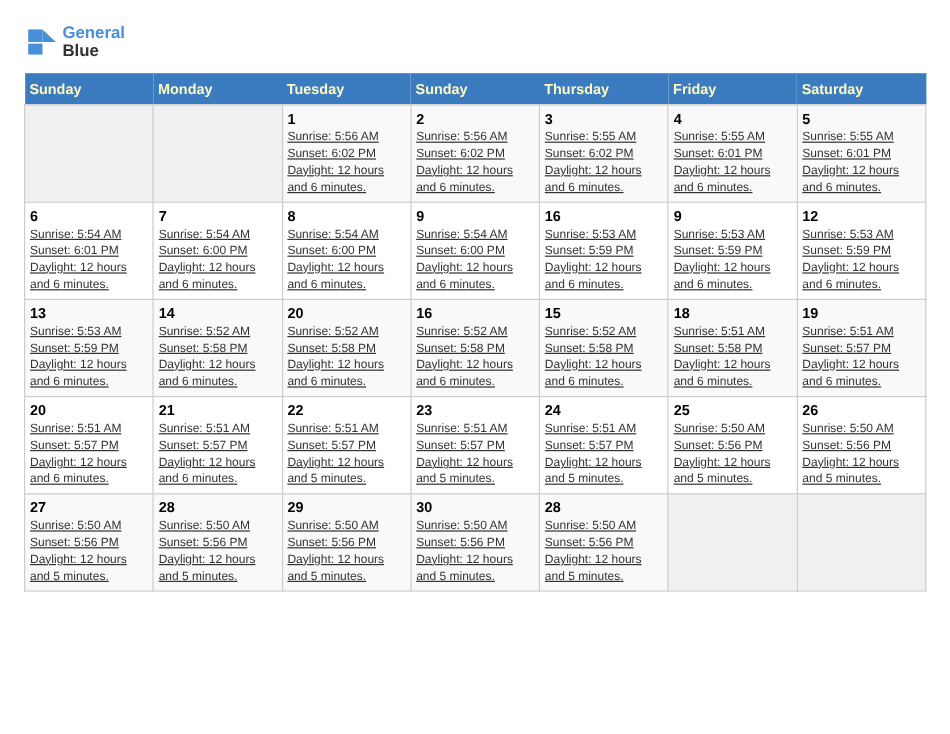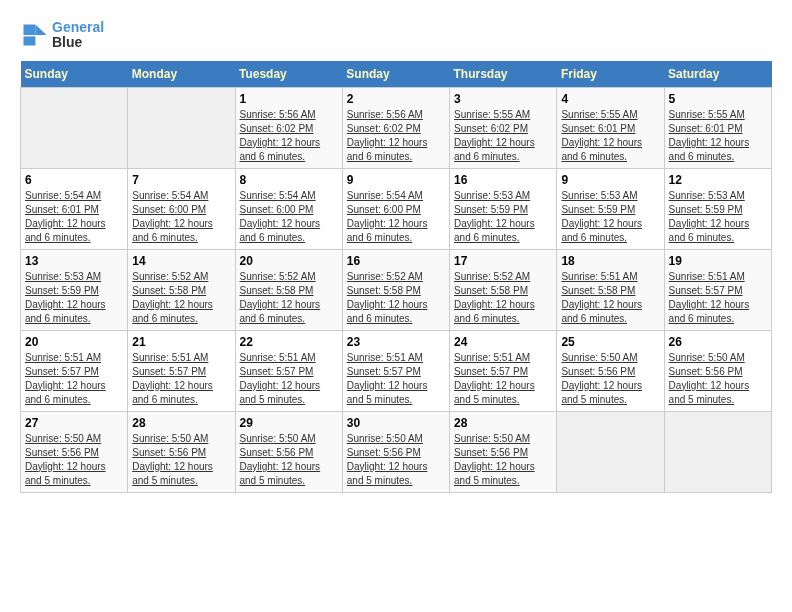--- a/index.html
+++ b/index.html
@@ -186,21 +186,21 @@
         </td>
         <td>
           <span class="day-num">20</span>
 <div class="day-info">Sunrise: 5:52 AM<br>Sunset: 5:58 PM<br>Daylight: 12 hours and 6 minutes.</div>
         </td>
         <td>
           <span class="day-num">16</span>
 <div class="day-info">Sunrise: 5:52 AM<br>Sunset: 5:58 PM<br>Daylight: 12 hours and 6 minutes.</div>
         </td>
         <td>
-          <span class="day-num">17</span>
+          <span class="day-num">15</span>
 <div class="day-info">Sunrise: 5:52 AM<br>Sunset: 5:58 PM<br>Daylight: 12 hours and 6 minutes.</div>
         </td>
         <td>
           <span class="day-num">18</span>
 <div class="day-info">Sunrise: 5:51 AM<br>Sunset: 5:58 PM<br>Daylight: 12 hours and 6 minutes.</div>
         </td>
         <td>
           <span class="day-num">19</span>
 <div class="day-info">Sunrise: 5:51 AM<br>Sunset: 5:57 PM<br>Daylight: 12 hours and 6 minutes.</div>
         </td>

